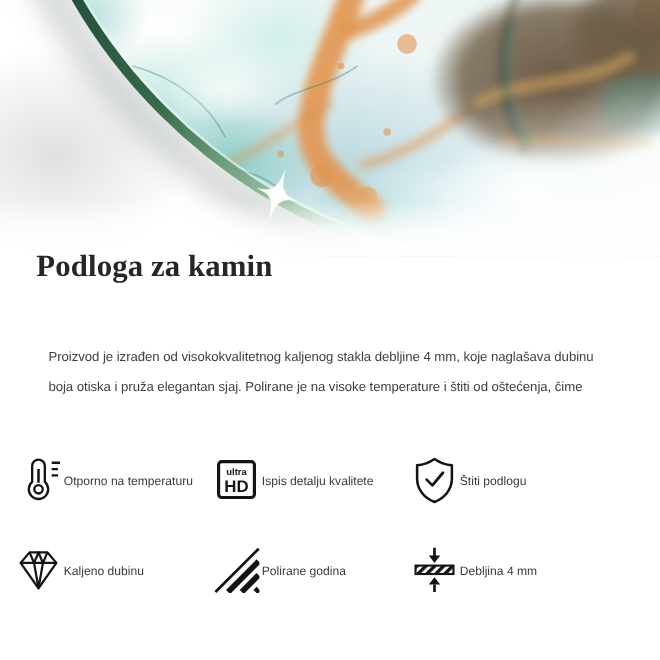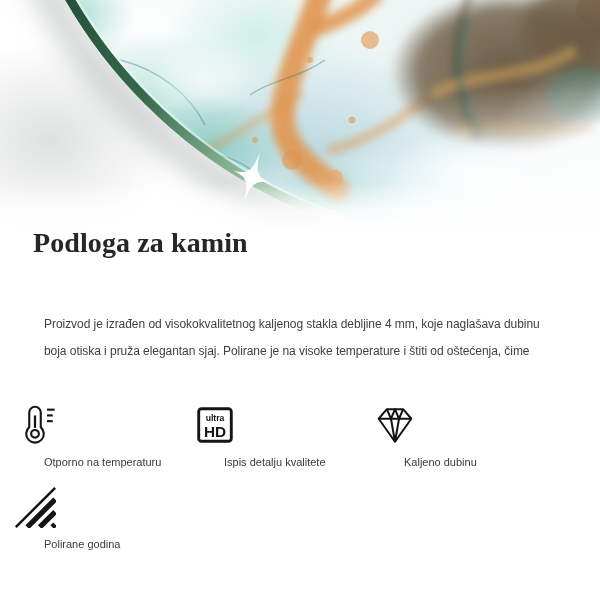--- a/index.html
+++ b/index.html
@@ -15,23 +15,23 @@
   }
   .para{
     position:absolute;left:44px;top:311px;width:560px;
     font-size:12px;line-height:27px;color:#3f3f3f;letter-spacing:-.05px;
   }
   .para div{white-space:nowrap;}
   .grid{
     position:absolute;left:12px;top:398px;width:540px;
     display:grid;grid-template-columns:repeat(3,180px);grid-row-gap:10px;
   }
-  .cell{display:flex;flex-direction:column;align-items:flex-start;height:72px;}
+  .cell{display:flex;align-items:center;height:72px;}
   .icon-box{height:50px;display:flex;align-items:flex-end;justify-content:center;}
-  .label{margin-top:8px;font-size:11px;color:#3a3a3a;letter-spacing:0;margin-left:32px;}
+  .label{margin-top:8px;font-size:11px;color:#3a3a3a;letter-spacing:0;}
   svg text{font-family:"Liberation Sans", sans-serif;}
 </style>
 </head>
 <body>
 
 <div class="hero">
 <svg width="600" height="233" viewBox="0 0 600 233">
   <defs>
     <clipPath id="disc">
           <circle cx="500" cy="-250" r="497"></circle>
@@ -191,20 +191,29 @@
     <div class="icon-box">
       <svg width="46" height="46" viewBox="0 0 48 48">
         <rect x="7" y="7" width="34" height="34" rx="3" fill="none" stroke="#141414" stroke-width="3"></rect>
         <text x="24" y="19.5" text-anchor="middle" font-size="9" font-weight="bold" fill="#141414">ultra</text>
         <text x="24" y="36" text-anchor="middle" font-size="16" font-weight="bold" fill="#141414">HD</text>
       </svg>
     </div>
     <div class="label">Ispis detalju kvalitete</div>
   </div>
 
+  <div class="cell">
+    <div class="icon-box">
+      <svg width="46" height="46" viewBox="0 0 48 48" fill="none" stroke="#141414">
+        <path d="M24,4.5 C19,8 13,10 7.5,10.5 V23 C7.5,33.5 14.5,41.5 24,45.2 C33.5,41.5 40.5,33.5 40.5,23 V10.5 C35,10 29,8 24,4.5 Z" stroke-width="2.4" stroke-linejoin="round"></path>
+        <path d="M16.5,24 L22,29.5 L32,17.5" stroke-width="2.6" stroke-linecap="round" stroke-linejoin="round"></path>
+      </svg>
+    </div>
+    <div class="label">Štiti podlogu</div>
+  </div>
 
   <div class="cell">
     <div class="icon-box">
       <svg width="46" height="46" viewBox="0 0 48 48" fill="none" stroke="#141414" stroke-width="2.1" stroke-linejoin="round">
         <path d="M7,17.5 L15.5,7.5 H32.5 L41,17.5 L24,41.5 Z"></path>
         <line x1="7" y1="17.5" x2="41" y2="17.5"></line>
         <path d="M15.5,7.5 L19.8,17.5 L24,7.5 L28.2,17.5 L32.5,7.5"></path>
         <path d="M19.8,17.5 L24,41.5 M28.2,17.5 L24,41.5"></path>
       </svg>
     </div>
@@ -223,14 +232,32 @@
         <g clip-path="url(#clipTri)" stroke="#141414" stroke-width="5.5">
           <line x1="16" y1="45" x2="45" y2="16"></line>
           <line x1="29" y1="45" x2="45" y2="29"></line>
           <line x1="42" y1="45" x2="45" y2="42"></line>
         </g>
       </svg>
     </div>
     <div class="label">Polirane godina</div>
   </div>
 
+  <div class="cell">
+    <div class="icon-box">
+      <svg width="46" height="46" viewBox="0 0 48 48">
+        <defs>
+          <pattern id="patHatch" width="6" height="6" patternUnits="userSpaceOnUse" patternTransform="rotate(45)">
+            <rect width="6" height="6" fill="#ffffff"></rect>
+              <rect width="3.2" height="6" fill="#141414"></rect>
+          </pattern>
+        </defs>
+        <rect x="6" y="20" width="36" height="8" fill="url(#patHatch)" stroke="#141414" stroke-width="2"></rect>
+        <line x1="24" y1="3" x2="24" y2="11" stroke="#141414" stroke-width="2.6"></line>
+        <polygon points="18.6,10.5 29.4,10.5 24,17.5" fill="#141414"></polygon>
+        <line x1="24" y1="45" x2="24" y2="38" stroke="#141414" stroke-width="2.6"></line>
+        <polygon points="18.6,38 29.4,38 24,31" fill="#141414"></polygon>
+      </svg>
+    </div>
+    <div class="label">Debljina 4 mm</div>
+  </div>
 
 </div>
 
 </body></html>

